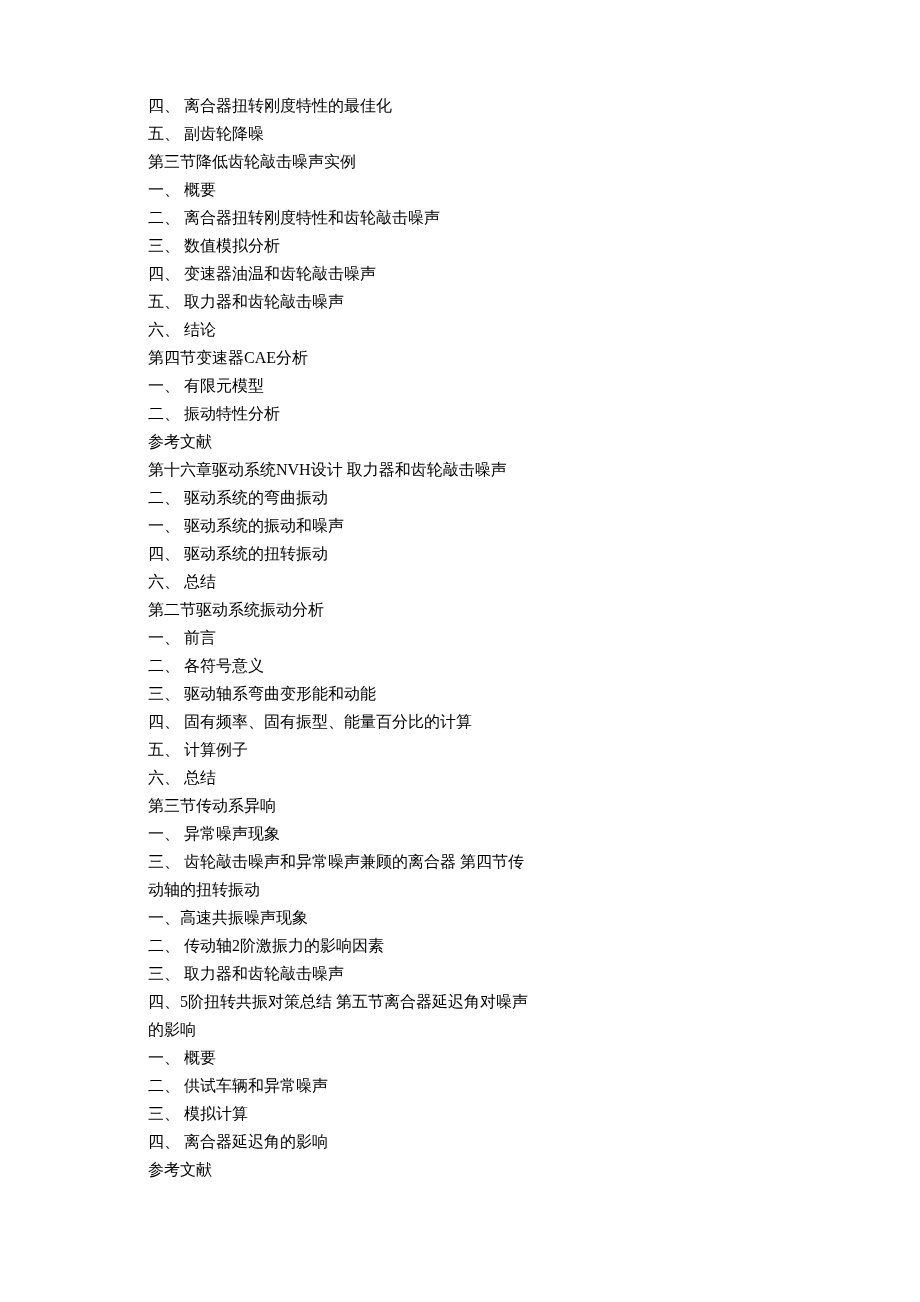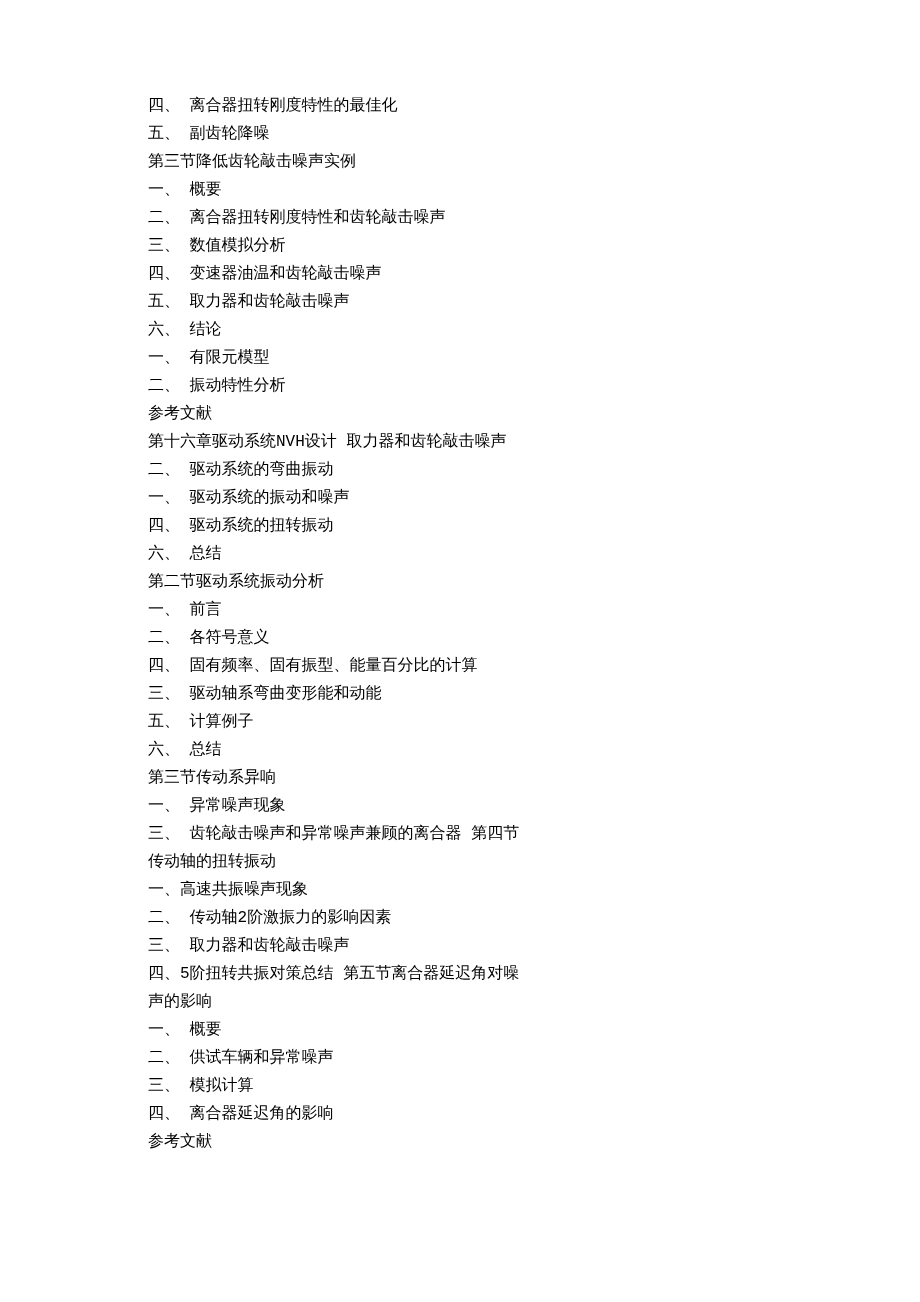--- a/index.html
+++ b/index.html
@@ -1,19 +1,18 @@
 <!DOCTYPE html>
 <html><head>
   <meta charset="utf-8">
   <style>
     * {
       margin: 0;
       padding: 0;
       box-sizing: border-box;
-      font-family: Liberation Mono, monospace;
     }
     body {
       background: #ffffff;
       width: 920px;
       height: 1302px;
       font-family: "SimSun", "宋体", serif;
       font-size: 16px;
       line-height: 1.75;
       color: #000000;
       padding: 92px 0 0 148px;
@@ -32,33 +31,34 @@
 <div class="content">
   <span class="line">四、 离合器扭转刚度特性的最佳化</span>
   <span class="line">五、 副齿轮降噪</span>
   <span class="line">第三节降低齿轮敲击噪声实例</span>
   <span class="line">一、 概要</span>
   <span class="line">二、 离合器扭转刚度特性和齿轮敲击噪声</span>
   <span class="line">三、 数值模拟分析</span>
   <span class="line">四、 变速器油温和齿轮敲击噪声</span>
   <span class="line">五、 取力器和齿轮敲击噪声</span>
   <span class="line">六、 结论</span>
+  <span class="line">第四节变速器CAE分析</span>
   <span class="line">一、 有限元模型</span>
   <span class="line">二、 振动特性分析</span>
   <span class="line">参考文献</span>
   <span class="line">第十六章驱动系统NVH设计 取力器和齿轮敲击噪声</span>
   <span class="line">二、 驱动系统的弯曲振动</span>
   <span class="line">一、 驱动系统的振动和噪声</span>
   <span class="line">四、 驱动系统的扭转振动</span>
   <span class="line">六、 总结</span>
   <span class="line">第二节驱动系统振动分析</span>
   <span class="line">一、 前言</span>
   <span class="line">二、 各符号意义</span>
+  <span class="line">三、 驱动轴系弯曲变形能和动能</span>
   <span class="line">四、 固有频率、固有振型、能量百分比的计算</span>
-  <span class="line">三、 驱动轴系弯曲变形能和动能</span>
   <span class="line">五、 计算例子</span>
   <span class="line">六、 总结</span>
   <span class="line">第三节传动系异响</span>
   <span class="line">一、 异常噪声现象</span>
   <span class="line">三、 齿轮敲击噪声和异常噪声兼顾的离合器 第四节传动轴的扭转振动</span>
   <span class="line">一、高速共振噪声现象</span>
   <span class="line">二、 传动轴2阶激振力的影响因素</span>
   <span class="line">三、 取力器和齿轮敲击噪声</span>
   <span class="line">四、5阶扭转共振对策总结 第五节离合器延迟角对噪声的影响</span>
   <span class="line">一、 概要</span>

